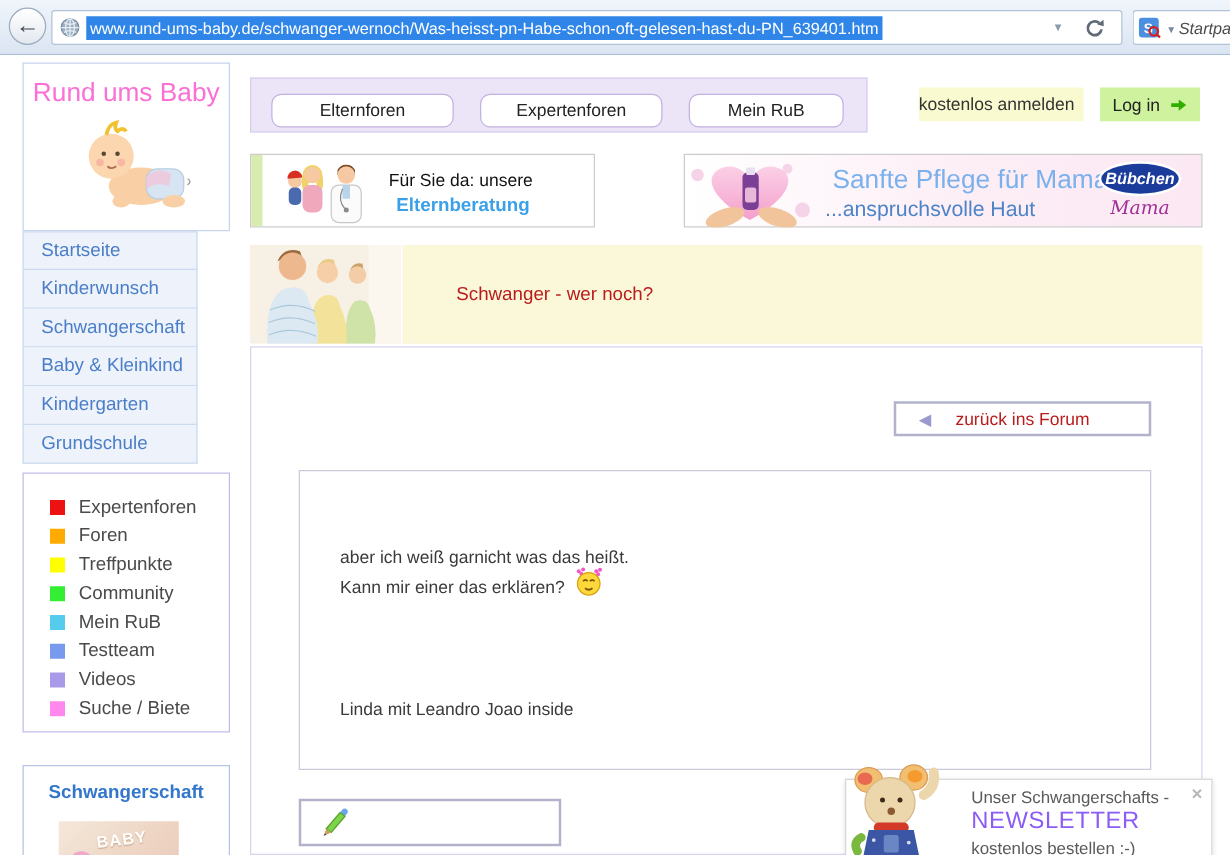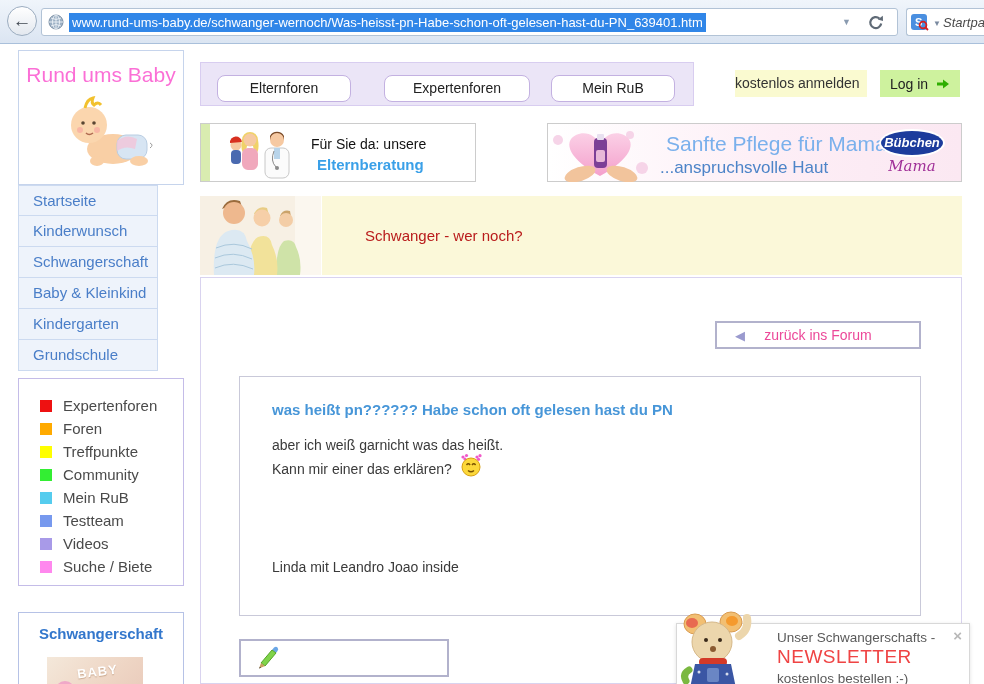--- a/index.html
+++ b/index.html
@@ -41,21 +41,21 @@
   #promo-title{margin-top:12px;text-align:center;font-weight:bold;font-size:15px;color:#3377cc;cursor:pointer}
   #promo-img{position:absolute;left:28px;top:44px;width:96px;height:46px;overflow:hidden;
     background:linear-gradient(135deg,#f4e8da,#eed5c4 60%,#e9c9ba);cursor:pointer}
   #promo-img-text{position:absolute;left:30px;top:7px;color:#fff;font-weight:bold;font-size:13px;letter-spacing:1px;transform:rotate(-7deg);text-shadow:0 1px 1px #c9a88e}
   .promo-dot1{position:absolute;left:8px;bottom:2px;width:20px;height:20px;border-radius:50%;background:#f0a8c8}
 
   
   #topnav{position:absolute;left:200px;top:62px;width:494px;height:44px;background:#ebe5f7;border:1px solid #d8cdf0}
   .tn-btn{position:absolute;top:12px;height:27px;background:#fff;border:1px solid #c3b1e1;border-radius:8px;
     font-size:14px;color:#222;text-align:center;line-height:25px;cursor:pointer}
-  #tn-0{left:16px;width:134px}
+  #tn-0{left:16px;width:146px}
   #tn-1{left:183px;width:146px}
   #tn-2{left:350px;width:124px}
   #register{position:absolute;left:735px;top:70px;width:132px;height:27px;background:#fafad0;
     font-size:14px;color:#333;text-align:left;line-height:27px;cursor:pointer}
   #login{position:absolute;left:880px;top:70px;width:80px;height:27px;background:#cef29e;cursor:pointer;
     display:flex;align-items:center;justify-content:center;gap:8px;font-size:14px;color:#222}
 
   
   #banner-beratung{position:absolute;left:200px;top:123px;width:276px;height:59px;border:1px solid #cccccc;background:#fff;cursor:pointer}
   #bb-strip{position:absolute;left:0;top:0;width:9px;height:100%;background:#d9ecb0}
@@ -77,36 +77,36 @@
   #header-title-bar{position:absolute;left:322px;top:196px;width:640px;height:79px;background:#fbf8d9}
   #header-title{position:absolute;left:43px;top:31px;font-size:15px;color:#b91c1c}
 
   
   #main-panel{position:absolute;left:200px;top:277px;width:762px;height:407px;background:#fff;border:1px solid #d9d3ef}
   #meta-line{position:absolute;left:40px;top:50px;font-size:13.5px;color:#444}
   #meta-author{font-weight:bold;color:#6a7a9a;cursor:pointer}
   #meta-suffix{font-weight:bold;color:#3a3a3a}
   #back-forum{position:absolute;left:514px;top:43px;width:206px;height:28px;background:#fff;border:2px solid #b2b2cc;cursor:pointer}
   #back-tri{position:absolute;left:18px;top:5px;font-size:13px;color:#9a9ace}
-  #back-forum-label{display:block;text-align:center;line-height:24px;font-size:14px;color:#ec4899}
+  #back-forum-label{display:block;text-align:center;line-height:24px;font-size:14px;color:#b91c1c}
   #post-box{position:absolute;left:38px;top:98px;width:682px;height:240px;border:1px solid #c9c9d9;background:#fff}
   #post-title{position:absolute;left:32px;top:24px;font-size:15px;font-weight:bold;color:#4796d8;white-space:nowrap}
   #post-line1{position:absolute;left:32px;top:60px;font-size:14px;color:#3a3a3a}
   #post-line2{position:absolute;left:32px;top:84px;font-size:14px;color:#3a3a3a;display:flex;align-items:center}
   #post-smiley{margin-left:6px;margin-top:-8px}
   #post-sign{position:absolute;left:32px;top:182px;font-size:14px;color:#3a3a3a}
   #reply-btn{position:absolute;left:38px;top:361px;width:210px;height:38px;background:#fff;border:2px solid #b2b2cc;cursor:pointer}
   #reply-icon{position:absolute;left:14px;top:5px}
   #reply-label{position:absolute;left:60px;top:0;line-height:34px;font-size:14px;color:#333}
 
   
   #popup{position:absolute;left:676px;top:623px;width:294px;height:70px;background:#fff;border:1px solid #d8d8d8;box-shadow:0 1px 4px rgba(0,0,0,.12)}
   #popup-mouse{position:absolute;left:2px;top:-14px}
   #pp-line1{position:absolute;left:100px;top:6px;font-size:13.5px;color:#5a5a5a;white-space:nowrap}
-  #pp-line2{position:absolute;left:100px;top:22px;font-size:19px;color:#ef4444;letter-spacing:.5px;cursor:pointer}
+  #pp-line2{position:absolute;left:100px;top:22px;font-size:19px;color:#8b5cf6;letter-spacing:.5px;cursor:pointer}
   #pp-line3{position:absolute;left:100px;top:47px;font-size:13.5px;color:#5a5a5a;cursor:pointer;white-space:nowrap}
   #pp-close{position:absolute;right:7px;top:3px;font-size:15px;font-weight:bold;color:#b8b8b8;cursor:pointer}
 </style>
 </head>
 <body>
 
 <div id="screen">
 
   <div id="chrome">
     <div id="back-btn"><span>←</span></div>
@@ -283,21 +283,20 @@
     <div id="header-title">Schwanger - wer noch?</div>
   </div>
 
   <div id="main-panel">
     <div id="back-forum">
       <span id="back-tri">◀</span>
       <span id="back-forum-label">zurück ins Forum</span>
     </div>
 
     <div id="post-box">
-      <div id="post-title">was heißt pn?????? Habe schon oft gelesen hast du PN</div>
       <div id="post-line2">
         <span>Kann mir einer das erklären?</span>
         <svg id="post-smiley" width="26" height="24" viewBox="0 0 26 24">
           <g fill="#f05ac8">
               <circle cx="5" cy="4" r="1.6"></circle>
               <circle cx="8.5" cy="2.5" r="1.6"></circle>
               <circle cx="7" cy="6" r="1.6"></circle>
           <circle cx="19" cy="4" r="1.6"></circle>
               <circle cx="22" cy="2.7" r="1.6"></circle>
               <circle cx="20.5" cy="6.3" r="1.6"></circle>

